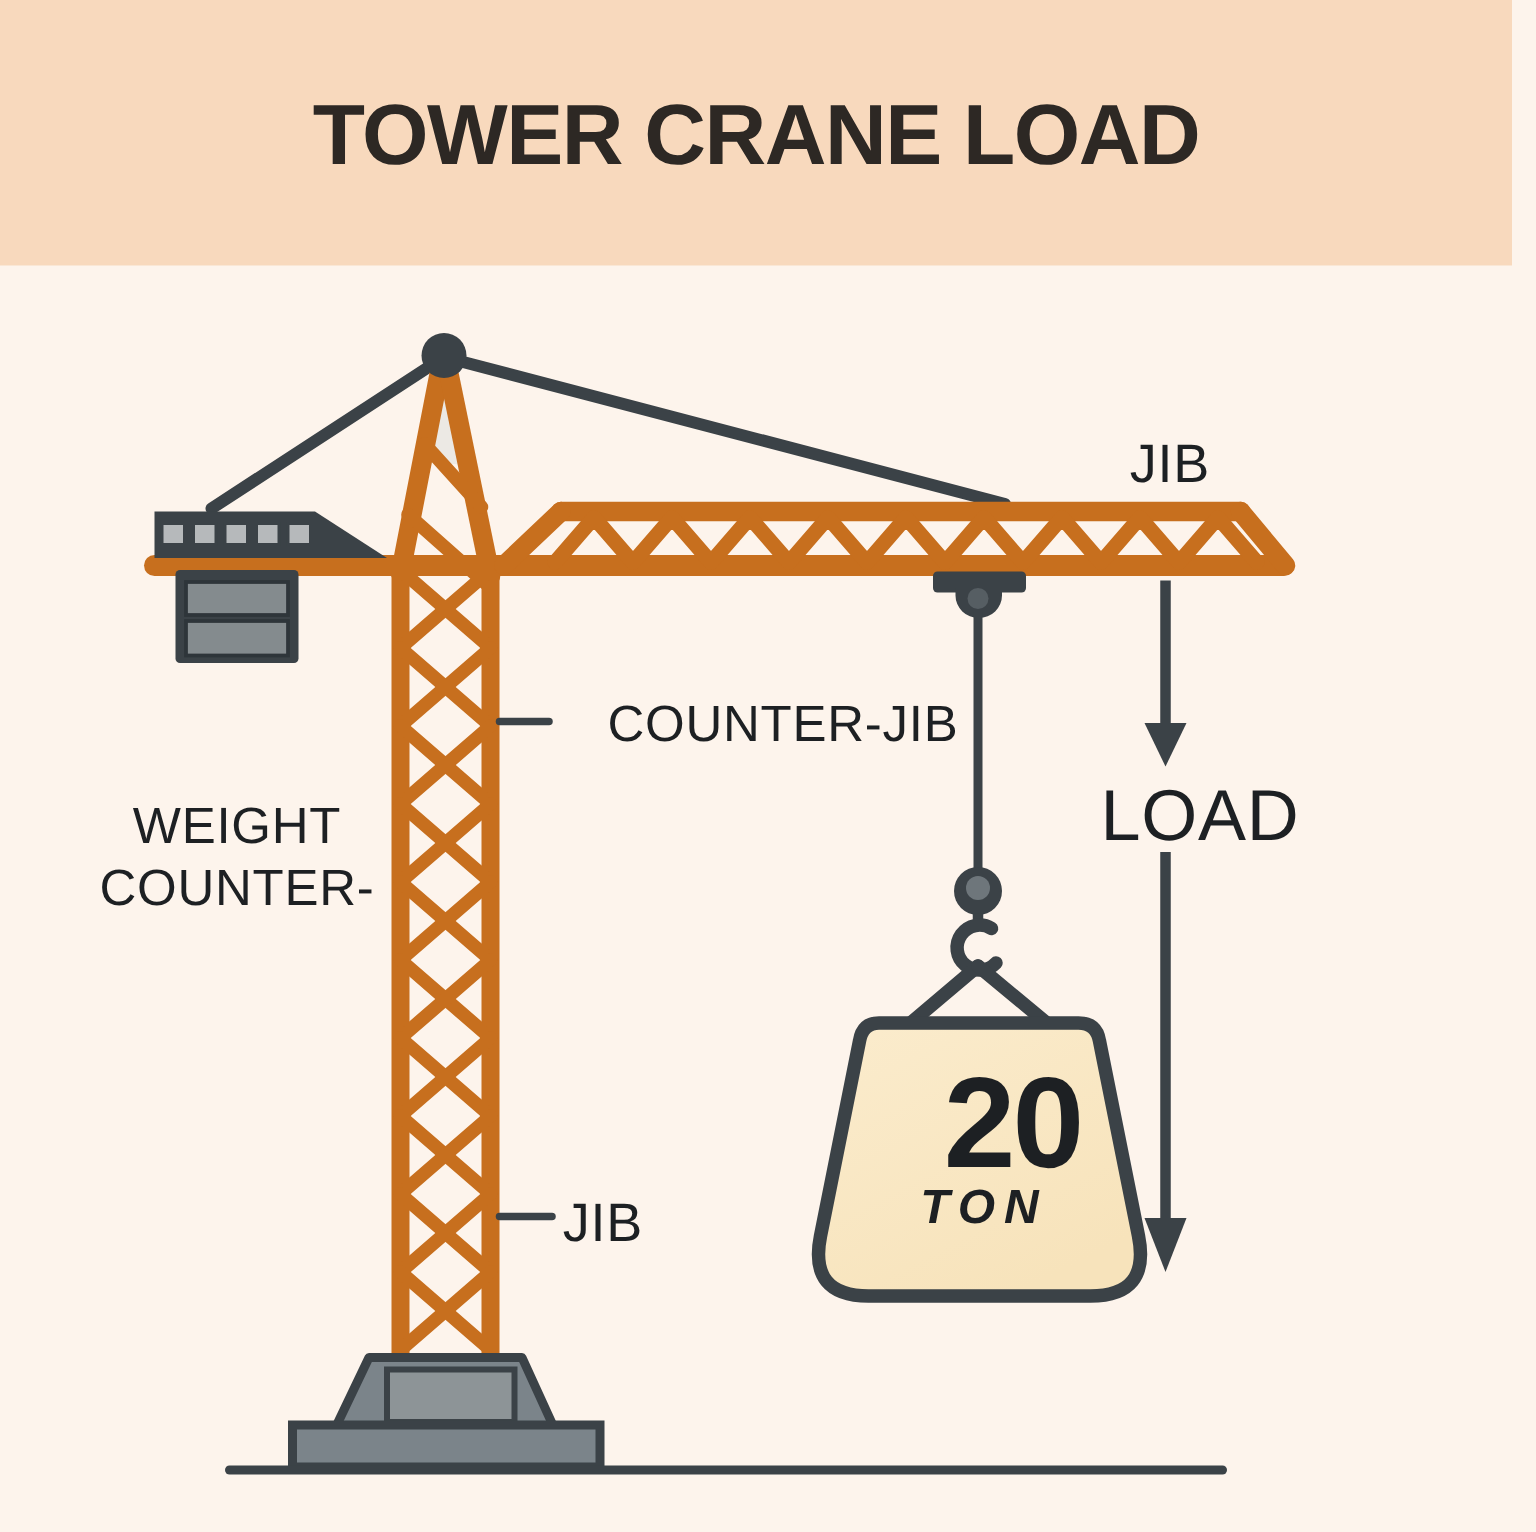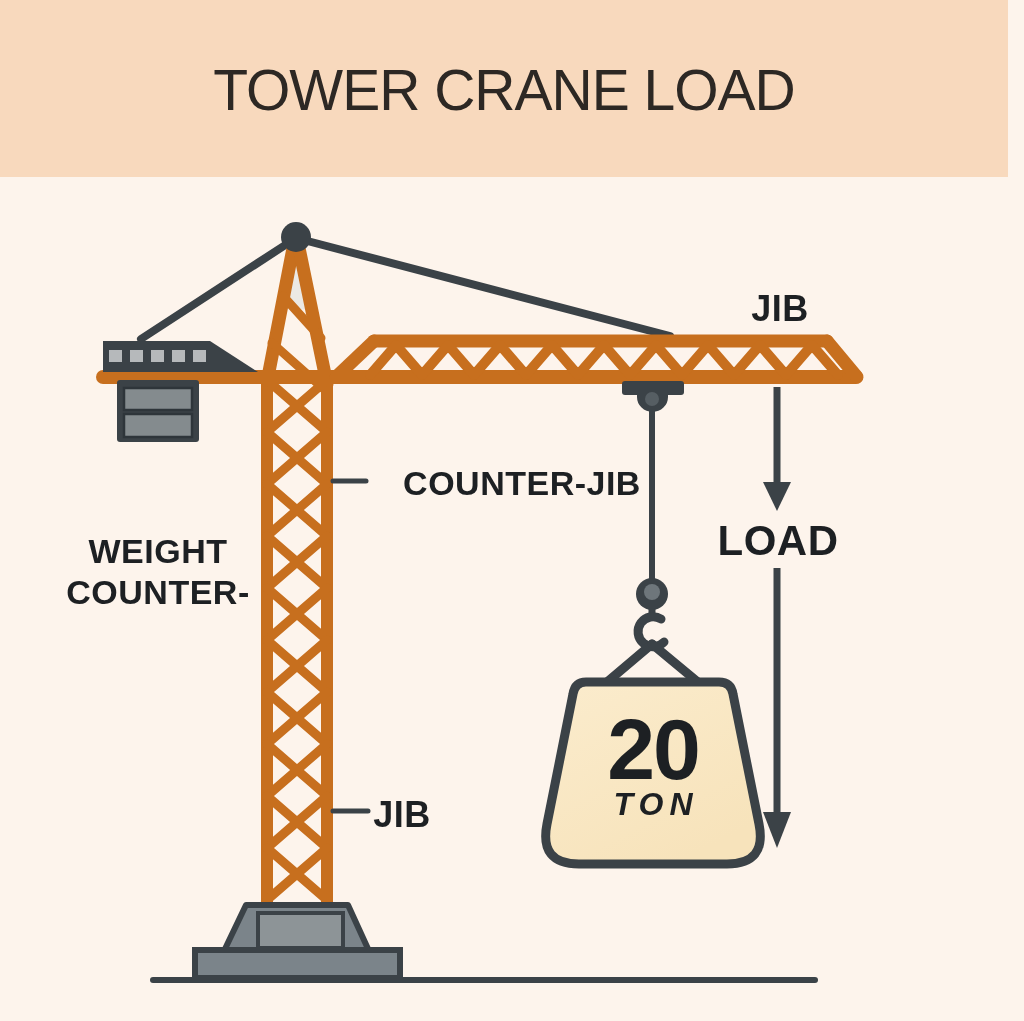--- a/index.html
+++ b/index.html
@@ -15,42 +15,42 @@
     overflow:hidden;
   }
   .title-band{
     position:absolute;left:0;top:0;
     width:1008px;height:177px;
     background:var(--band,#f8d9bd);
     display:flex;flex-direction:column;align-items:center;justify-content:center;
     padding-top:4px;box-sizing:border-box;
   }
   .title-line{
-    font-size:57px;line-height:71px;font-weight:normal;
+    font-size:57px;line-height:71px;font-weight:bold;
     letter-spacing:-1px;
     color:var(--titleText,#2d2824);
     text-align:center;white-space:nowrap;
   }
   svg.scene{position:absolute;left:0;top:0;width:1024px;height:1021px;}
   .lbl{
     position:absolute;
-    font-weight:bold;
+    font-weight:normal;
     font-size:34px;
     color:var(--labelText,#1d2023);
     letter-spacing:0.5px;
     white-space:nowrap;
     transform:translateX(-50%);
   }
   .lbl-jib-top   {left:780px;top:288px;font-size:36px;}
   .lbl-counter-jib{left:522px;top:464px;}
   .lbl-counter-weight{left:158px;top:531px;text-align:center;line-height:41px;}
   .lbl-jib-lower {left:402px;top:794px;font-size:36px;}
-  .lbl-load      {left:778px;top:517px;font-size:42px;}
+  .lbl-load      {left:800px;top:517px;font-size:48px;}
   .weight-number{
-    position:absolute;left:653px;top:706px;transform:translateX(-50%);
+    position:absolute;left:675px;top:706px;transform:translateX(-50%);
     font-weight:bold;font-size:86px;line-height:86px;letter-spacing:-2px;
     color:var(--labelText,#1d2023);
   }
   .weight-unit{
     position:absolute;left:656px;top:783px;transform:translateX(-50%);
     font-weight:bold;font-size:32px;line-height:42px;letter-spacing:6px;
     color:var(--labelText,#1d2023);
     font-style:italic;
   }
   

